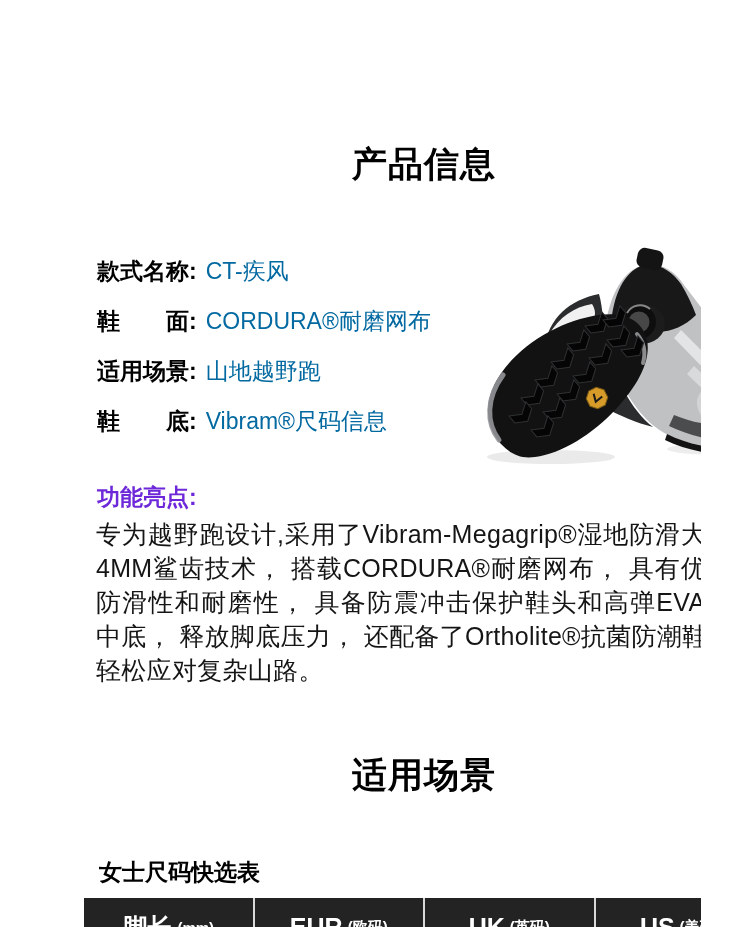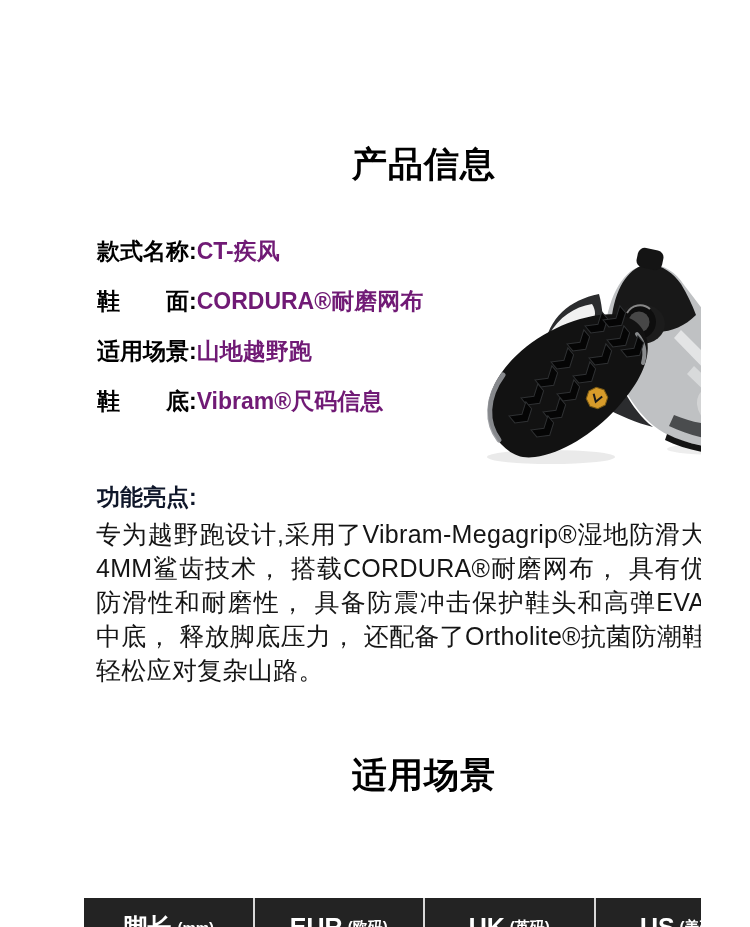--- a/index.html
+++ b/index.html
@@ -22,41 +22,41 @@
     font-size: 35px;
     font-weight: 700;
     color: #000000;
     letter-spacing: 1px;
   }
   #product-title { top: 141px; }
   #size-title { top: 752px; }
 
   .details {
     position: absolute;
-    top: 239px;
+    top: 259px;
     left: 48px;
   }
   .detail-row {
     display: flex;
     align-items: baseline;
     font-size: 23px;
     line-height: 25px;
     margin-bottom: 25px;
     white-space: nowrap;
   }
   .detail-label { font-weight: 700; color: #000000; }
-  .detail-value { font-weight: 700; color: #701a75; }
+  .detail-value { margin-left: 9px; font-weight: 400; color: #0369a1; }
 
   .features-heading {
     position: absolute;
     top: 482px;
     left: 48px;
     font-size: 23px;
     font-weight: 700;
-    color: #0f172a;
+    color: #6d28d9;
   }
   .features-body {
     position: absolute;
     top: 517px;
     left: 47px;
     width: 662px;
     font-size: 25px;
     line-height: 34px;
     letter-spacing: 0.3px;
     color: #151515;
@@ -178,20 +178,21 @@
         <path d="M-4.5,-3 L0,4 L4.5,-3" stroke="#1a1a1a" stroke-width="2" fill="none"></path>
       </g>
     </g>
   </svg>
 
   <div class="features-heading">功能亮点:</div>
   <div class="features-body">专为越野跑设计,采用了Vibram-Megagrip®湿地防滑大底和4MM鲨齿技术， 搭载CORDURA®耐磨网布， 具有优秀的防滑性和耐磨性， 具备防震冲击保护鞋头和高弹EVA缓震中底， 释放脚底压力， 还配备了Ortholite®抗菌防潮鞋垫， 轻松应对复杂山路。</div>
 
   <div class="section-title" id="size-title">适用场景</div>
 
+  <div class="table-caption">女士尺码快选表</div>
 
   <div class="size-table">
     <div class="th">
       <span class="th-main">脚长</span>
       <span class="th-sub">(mm)</span>
     </div>
     <div class="th">
       <span class="th-main">EUR</span>
       <span class="th-sub">(欧码)</span>
     </div>

